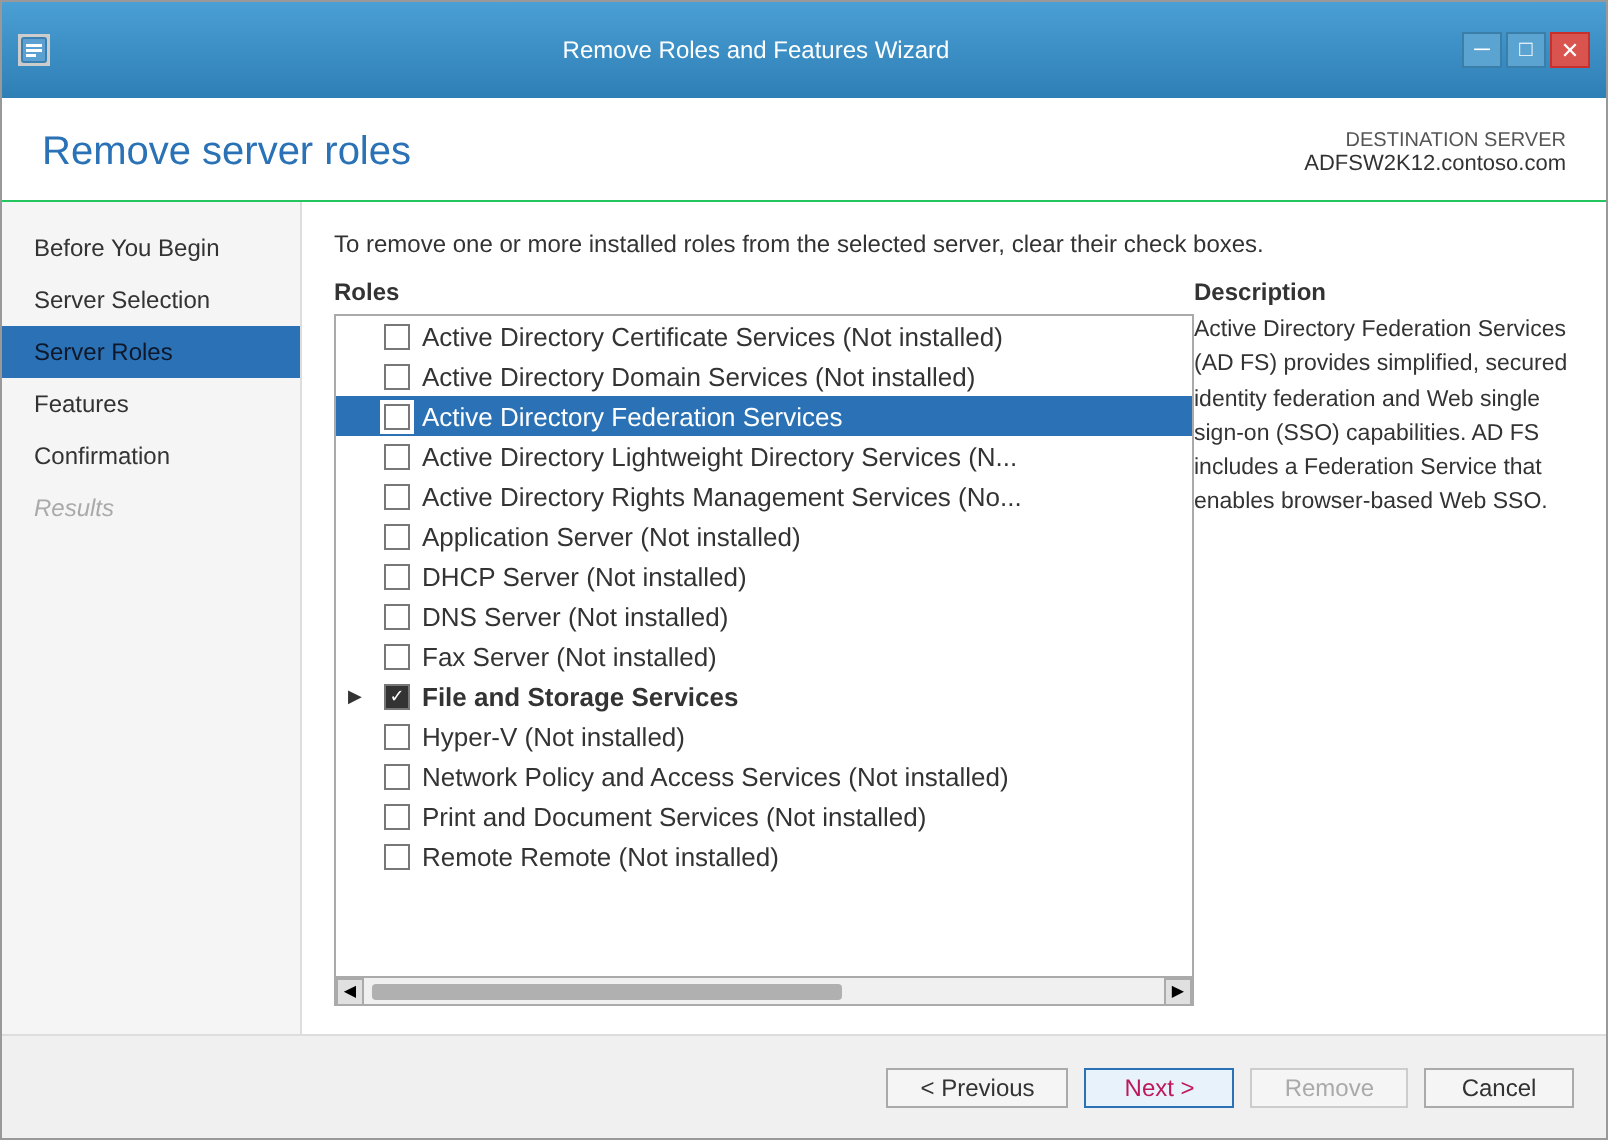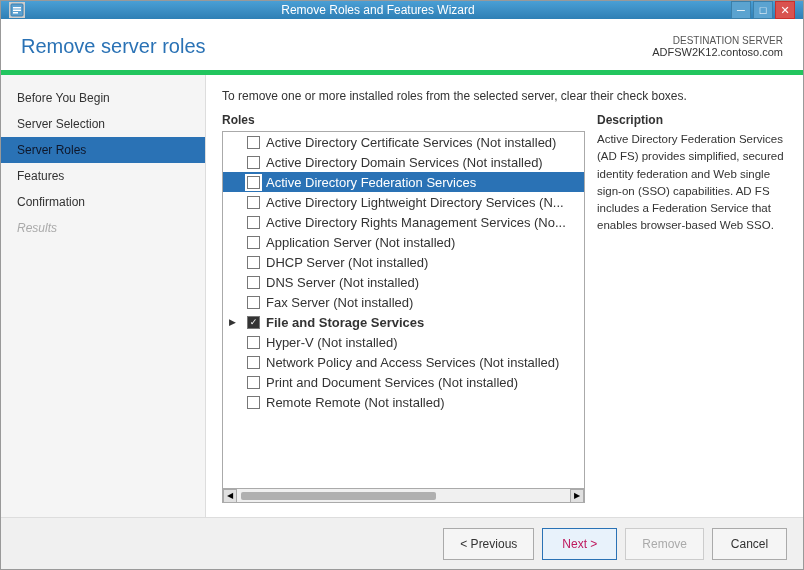--- a/index.html
+++ b/index.html
@@ -1,42 +1,42 @@
 <!DOCTYPE html>
 <html><head>
   <meta charset="utf-8">
   <style>
     * { box-sizing: border-box; margin: 0; padding: 0; }
     body { font-family: 'Segoe UI', Tahoma, Geneva, Verdana, sans-serif; font-size: 12px; background: #f0f0f0; }
 
     .window { width: 804px; height: 570px; background: #fff; border: 1px solid #999; display: flex; flex-direction: column; }
 
-    .title-bar { background: linear-gradient(to bottom, #4a9fd5, #2e7fb5); height: 18px; display: flex; align-items: center; justify-content: space-between; padding: 0 8px; color: white; font-size: 12px; }
+    .title-bar { background: linear-gradient(to bottom, #4a9fd5, #2e7fb5); height: 48px; display: flex; align-items: center; justify-content: space-between; padding: 0 8px; color: white; font-size: 12px; }
     .title-bar-icon { width: 16px; height: 16px; background: #ccc; display: flex; align-items: center; justify-content: center; font-size: 10px; color: #333; }
     .title-bar-title { flex: 1; text-align: center; font-size: 12px; color: white; }
     .title-bar-controls { display: flex; gap: 2px; }
     .title-btn { width: 20px; height: 18px; background: #5ba3d0; border: 1px solid #3a7faa; color: white; cursor: pointer; display: flex; align-items: center; justify-content: center; font-size: 11px; }
     .title-btn.close { background: #d9534f; border-color: #c9302c; }
 
-    .header-bar { background: white; padding: 16px 20px 12px 20px; border-bottom: 5px solid #22c55e; display: flex; justify-content: space-between; align-items: flex-start; }
+    .header-bar { background: white; padding: 16px 20px 12px 20px; border-bottom: 1px solid #22c55e; display: flex; justify-content: space-between; align-items: flex-start; }
     .header-title { font-size: 20px; color: #2a72b5; font-weight: 300; }
     .dest-server { text-align: right; font-size: 10px; color: #555; text-transform: uppercase; }
     .dest-server-name { font-size: 11px; color: #333; text-transform: none; }
 
     .content-area { display: flex; flex: 1; overflow: hidden; }
 
-    .sidebar { width: 205px; background: #f5f5f5; padding: 10px 0; border-right: 1px solid #ddd; flex-shrink: 0; }
+    .sidebar { width: 150px; background: #f5f5f5; padding: 10px 0; border-right: 1px solid #ddd; flex-shrink: 0; }
     .sidebar-item { padding: 6px 16px; font-size: 12px; color: #333; cursor: pointer; }
     .sidebar-item.active { background: #2a72b5; color: #0f172a; }
     .sidebar-item.disabled { color: #aaa; cursor: default; font-style: italic; }
 
     .main-content { flex: 1; padding: 14px 16px; display: flex; flex-direction: column; overflow: hidden; }
     .instruction-text { font-size: 12px; color: #333; margin-bottom: 10px; }
 
-    .panels { display: flex; gap: 12px; flex: 1; overflow: hidden; }
+    .panels { display: flex; flex: 1; overflow: hidden; }
 
     .roles-panel { flex: 1; display: flex; flex-direction: column; overflow: hidden; }
     .panel-header { font-size: 12px; font-weight: 600; color: #333; margin-bottom: 4px; }
 
     .list-container { border: 1px solid #aaa; flex: 1; overflow: hidden; display: flex; flex-direction: column; background: white; }
     .list-scroll { flex: 1; overflow-y: auto; overflow-x: auto; }
     .list-scroll::-webkit-scrollbar { width: 14px; height: 14px; }
     .list-scroll::-webkit-scrollbar-track { background: #f0f0f0; }
     .list-scroll::-webkit-scrollbar-thumb { background: #c0c0c0; border: 1px solid #999; }
     .list-scroll::-webkit-scrollbar-button { background: #e0e0e0; height: 14px; width: 14px; border: 1px solid #aaa; }
@@ -52,21 +52,21 @@
     .item-checkbox { width: 13px; height: 13px; border: 1px solid #777; background: white; display: inline-flex; align-items: center; justify-content: center; flex-shrink: 0; }
     .item-checkbox.checked { background: #333; }
     .item-checkbox.checked::after { content: '✓'; color: white; font-size: 9px; }
     .item-label { font-size: 13px; }
     .item-label.bold { font-weight: 600; }
 
     .description-panel { width: 190px; flex-shrink: 0; }
     .desc-text { font-size: 11.5px; color: #333; line-height: 1.5; }
 
     .footer { height: 52px; background: #f0f0f0; border-top: 1px solid #ddd; display: flex; align-items: center; justify-content: flex-end; padding: 0 16px; gap: 8px; }
-    .btn { padding: 5px 16px; font-size: 12px; border: 1px solid #aaa; background: #f5f5f5; color: #333; cursor: pointer; min-width: 75px; height: 32px; display: flex; align-items: center; justify-content: center; }
+    .btn { padding: 5px 16px; font-size: 12px; border: 1px solid #aaa; background: #f5f5f5; color: #333; cursor: pointer; min-width: 75px; height: 20px; display: flex; align-items: center; justify-content: center; }
     .btn.primary { background: #e8f2fb; border-color: #2a72b5; color: #be185d; }
     .btn:disabled { color: #aaa; border-color: #ccc; background: #f5f5f5; cursor: default; }
   </style>
 </head>
 <body>
 
 <div class="window">
 
   <div class="title-bar">
     <div class="title-bar-icon">

